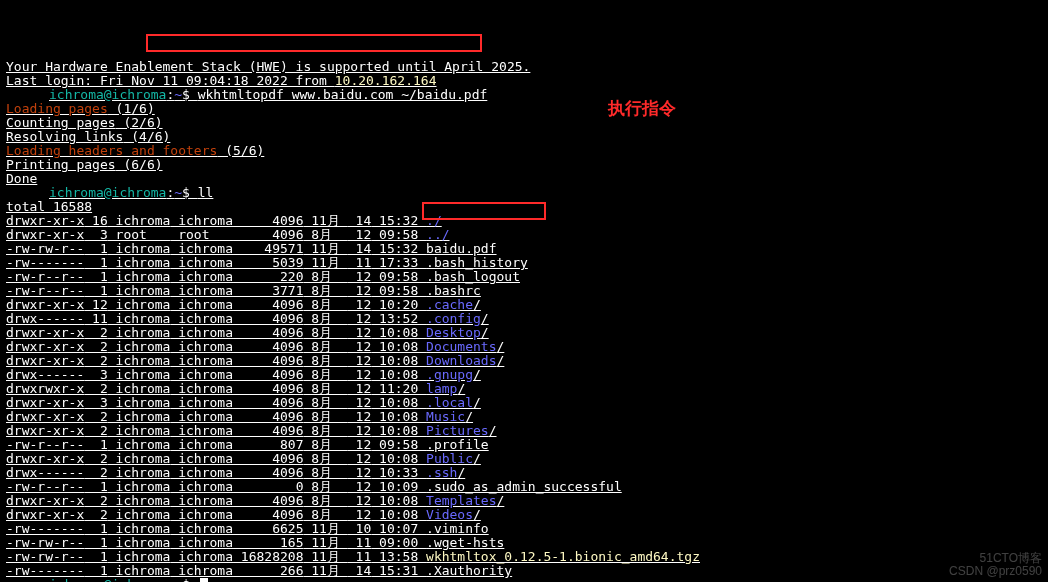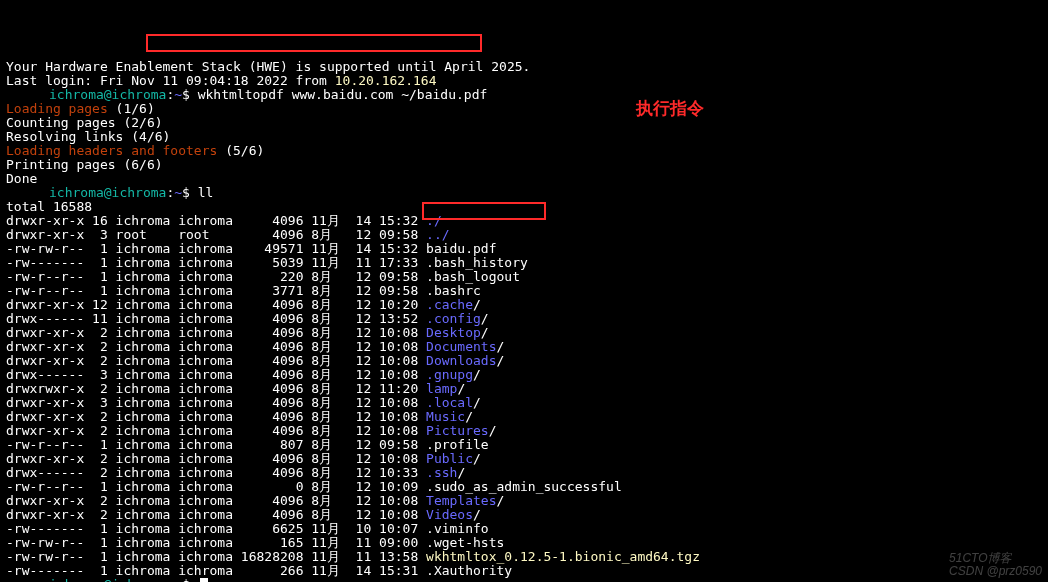--- a/index.html
+++ b/index.html
@@ -10,21 +10,21 @@
     font-family: "DejaVu Sans Mono", "Courier New", monospace;
     font-size: 13px;
     line-height: 14px;
     white-space: pre;
     width: 1048px;
     height: 582px;
     box-sizing: border-box;
     overflow: hidden;
     position: relative;
   }
-  .line { display: block; height: 14px; }
+  .line { display: block; height: 14px; text-decoration: underline; }
   .green  { color: #14b8a6; margin-left: 43px; }
   .cyan   { color: #c2410c; }
   .blue   { color: #6a6aff; }
   .red    { color: #fef9c3; }
   .white  { color: #fff; }
   .cursor {
     display: inline-block;
     width: 8px; height: 13px;
     background: #fff; margin-left: 2px;
     vertical-align: -2px;
@@ -45,38 +45,37 @@
     font-size: 17px;
     font-weight: bold;
     white-space: nowrap;
   }
   .watermark {
     position: absolute;
     right: 6px; bottom: 4px;
     color: rgba(255,255,255,0.25);
     font-family: sans-serif;
     font-size: 12px;
-    text-align: left;
+    text-align: right;
     line-height: 13px;
-    font-style: italic;
   }
 </style>
 </head>
 <body>
 
 
 
 <div id="term"><span class="line"><span class="white">Your Hardware Enablement Stack (HWE) is supported until April 2025.</span></span><span class="line"><span class="white">Last login: Fri Nov 11 09:04:18 2022 from </span><span class="red">10.20.162.164</span></span><span class="line"><span class="green">ichroma@ichroma</span><span class="white">:</span><span class="blue">~</span><span class="white">$ </span><span class="white">wkhtmltopdf www.baidu.com ~/baidu.pdf</span></span><span class="line"><span class="cyan">Loading pages</span><span class="white"> (1/6)</span></span><span class="line"><span class="white">Counting pages</span><span class="white"> (2/6)</span></span><span class="line"><span class="white">Resolving links</span><span class="white"> (4/6)</span></span><span class="line"><span class="cyan">Loading headers and footers</span><span class="white"> (5/6)</span></span><span class="line"><span class="white">Printing pages</span><span class="white"> (6/6)</span></span><span class="line"><span class="white">Done</span></span><span class="line"><span class="green">ichroma@ichroma</span><span class="white">:</span><span class="blue">~</span><span class="white">$ </span><span class="white">ll</span></span><span class="line"><span class="white">total 16588</span></span><span class="line"><span class="white">drwxr-xr-x</span><span class="white"> 16</span><span class="white"> ichroma</span><span class="white"> ichroma</span><span class="white">     4096</span><span class="white"> 11月 </span><span class="white"> 14</span><span class="white"> 15:32 </span><span class="blue">./</span></span><span class="line"><span class="white">drwxr-xr-x</span><span class="white">  3</span><span class="white"> root   </span><span class="white"> root   </span><span class="white">     4096</span><span class="white"> 8月  </span><span class="white"> 12</span><span class="white"> 09:58 </span><span class="blue">../</span></span><span class="line"><span class="white">-rw-rw-r--</span><span class="white">  1</span><span class="white"> ichroma</span><span class="white"> ichroma</span><span class="white">    49571</span><span class="white"> 11月 </span><span class="white"> 14</span><span class="white"> 15:32 </span><span class="white">baidu.pdf</span></span><span class="line"><span class="white">-rw-------</span><span class="white">  1</span><span class="white"> ichroma</span><span class="white"> ichroma</span><span class="white">     5039</span><span class="white"> 11月 </span><span class="white"> 11</span><span class="white"> 17:33 </span><span class="white">.bash_history</span></span><span class="line"><span class="white">-rw-r--r--</span><span class="white">  1</span><span class="white"> ichroma</span><span class="white"> ichroma</span><span class="white">      220</span><span class="white"> 8月  </span><span class="white"> 12</span><span class="white"> 09:58 </span><span class="white">.bash_logout</span></span><span class="line"><span class="white">-rw-r--r--</span><span class="white">  1</span><span class="white"> ichroma</span><span class="white"> ichroma</span><span class="white">     3771</span><span class="white"> 8月  </span><span class="white"> 12</span><span class="white"> 09:58 </span><span class="white">.bashrc</span></span><span class="line"><span class="white">drwxr-xr-x</span><span class="white"> 12</span><span class="white"> ichroma</span><span class="white"> ichroma</span><span class="white">     4096</span><span class="white"> 8月  </span><span class="white"> 12</span><span class="white"> 10:20 </span><span class="blue">.cache</span><span class="white">/</span></span><span class="line"><span class="white">drwx------</span><span class="white"> 11</span><span class="white"> ichroma</span><span class="white"> ichroma</span><span class="white">     4096</span><span class="white"> 8月  </span><span class="white"> 12</span><span class="white"> 13:52 </span><span class="blue">.config</span><span class="white">/</span></span><span class="line"><span class="white">drwxr-xr-x</span><span class="white">  2</span><span class="white"> ichroma</span><span class="white"> ichroma</span><span class="white">     4096</span><span class="white"> 8月  </span><span class="white"> 12</span><span class="white"> 10:08 </span><span class="blue">Desktop</span><span class="white">/</span></span><span class="line"><span class="white">drwxr-xr-x</span><span class="white">  2</span><span class="white"> ichroma</span><span class="white"> ichroma</span><span class="white">     4096</span><span class="white"> 8月  </span><span class="white"> 12</span><span class="white"> 10:08 </span><span class="blue">Documents</span><span class="white">/</span></span><span class="line"><span class="white">drwxr-xr-x</span><span class="white">  2</span><span class="white"> ichroma</span><span class="white"> ichroma</span><span class="white">     4096</span><span class="white"> 8月  </span><span class="white"> 12</span><span class="white"> 10:08 </span><span class="blue">Downloads</span><span class="white">/</span></span><span class="line"><span class="white">drwx------</span><span class="white">  3</span><span class="white"> ichroma</span><span class="white"> ichroma</span><span class="white">     4096</span><span class="white"> 8月  </span><span class="white"> 12</span><span class="white"> 10:08 </span><span class="blue">.gnupg</span><span class="white">/</span></span><span class="line"><span class="white">drwxrwxr-x</span><span class="white">  2</span><span class="white"> ichroma</span><span class="white"> ichroma</span><span class="white">     4096</span><span class="white"> 8月  </span><span class="white"> 12</span><span class="white"> 11:20 </span><span class="blue">lamp</span><span class="white">/</span></span><span class="line"><span class="white">drwxr-xr-x</span><span class="white">  3</span><span class="white"> ichroma</span><span class="white"> ichroma</span><span class="white">     4096</span><span class="white"> 8月  </span><span class="white"> 12</span><span class="white"> 10:08 </span><span class="blue">.local</span><span class="white">/</span></span><span class="line"><span class="white">drwxr-xr-x</span><span class="white">  2</span><span class="white"> ichroma</span><span class="white"> ichroma</span><span class="white">     4096</span><span class="white"> 8月  </span><span class="white"> 12</span><span class="white"> 10:08 </span><span class="blue">Music</span><span class="white">/</span></span><span class="line"><span class="white">drwxr-xr-x</span><span class="white">  2</span><span class="white"> ichroma</span><span class="white"> ichroma</span><span class="white">     4096</span><span class="white"> 8月  </span><span class="white"> 12</span><span class="white"> 10:08 </span><span class="blue">Pictures</span><span class="white">/</span></span><span class="line"><span class="white">-rw-r--r--</span><span class="white">  1</span><span class="white"> ichroma</span><span class="white"> ichroma</span><span class="white">      807</span><span class="white"> 8月  </span><span class="white"> 12</span><span class="white"> 09:58 </span><span class="white">.profile</span></span><span class="line"><span class="white">drwxr-xr-x</span><span class="white">  2</span><span class="white"> ichroma</span><span class="white"> ichroma</span><span class="white">     4096</span><span class="white"> 8月  </span><span class="white"> 12</span><span class="white"> 10:08 </span><span class="blue">Public</span><span class="white">/</span></span><span class="line"><span class="white">drwx------</span><span class="white">  2</span><span class="white"> ichroma</span><span class="white"> ichroma</span><span class="white">     4096</span><span class="white"> 8月  </span><span class="white"> 12</span><span class="white"> 10:33 </span><span class="blue">.ssh</span><span class="white">/</span></span><span class="line"><span class="white">-rw-r--r--</span><span class="white">  1</span><span class="white"> ichroma</span><span class="white"> ichroma</span><span class="white">        0</span><span class="white"> 8月  </span><span class="white"> 12</span><span class="white"> 10:09 </span><span class="white">.sudo_as_admin_successful</span></span><span class="line"><span class="white">drwxr-xr-x</span><span class="white">  2</span><span class="white"> ichroma</span><span class="white"> ichroma</span><span class="white">     4096</span><span class="white"> 8月  </span><span class="white"> 12</span><span class="white"> 10:08 </span><span class="blue">Templates</span><span class="white">/</span></span><span class="line"><span class="white">drwxr-xr-x</span><span class="white">  2</span><span class="white"> ichroma</span><span class="white"> ichroma</span><span class="white">     4096</span><span class="white"> 8月  </span><span class="white"> 12</span><span class="white"> 10:08 </span><span class="blue">Videos</span><span class="white">/</span></span><span class="line"><span class="white">-rw-------</span><span class="white">  1</span><span class="white"> ichroma</span><span class="white"> ichroma</span><span class="white">     6625</span><span class="white"> 11月 </span><span class="white"> 10</span><span class="white"> 10:07 </span><span class="white">.viminfo</span></span><span class="line"><span class="white">-rw-rw-r--</span><span class="white">  1</span><span class="white"> ichroma</span><span class="white"> ichroma</span><span class="white">      165</span><span class="white"> 11月 </span><span class="white"> 11</span><span class="white"> 09:00 </span><span class="white">.wget-hsts</span></span><span class="line"><span class="white">-rw-rw-r--</span><span class="white">  1</span><span class="white"> ichroma</span><span class="white"> ichroma</span><span class="white"> 16828208</span><span class="white"> 11月 </span><span class="white"> 11</span><span class="white"> 13:58 </span><span class="red">wkhtmltox_0.12.5-1.bionic_amd64.tgz</span></span><span class="line"><span class="white">-rw-------</span><span class="white">  1</span><span class="white"> ichroma</span><span class="white"> ichroma</span><span class="white">      266</span><span class="white"> 11月 </span><span class="white"> 14</span><span class="white"> 15:31 </span><span class="white">.Xauthority</span></span><span class="line"><span class="green">ichroma@ichroma</span><span class="white">:</span><span class="blue">~</span><span class="white">$ </span><span class="white"></span><span class="cursor"></span></span></div>
 
 <div class="box box1"></div>
 <div class="box box2"></div>
 
 
 
 
 
 
-<div class="anno" style="left:636px; top:102px;">执行指令</div>
+<div class="anno" style="left:608px; top:102px;">执行指令</div>
 
 <div class="watermark"><span>51CTO博客</span><br><span>CSDN @prz0590</span></div>
 
 
 
 
 </body></html>

